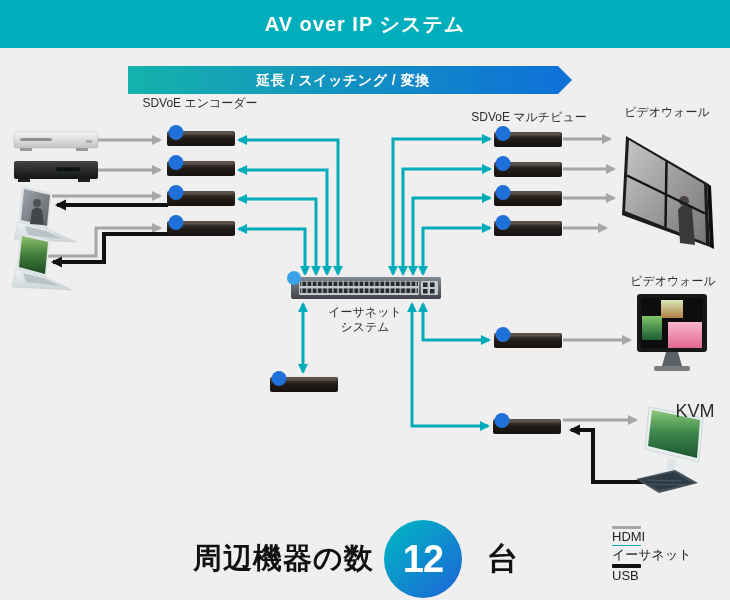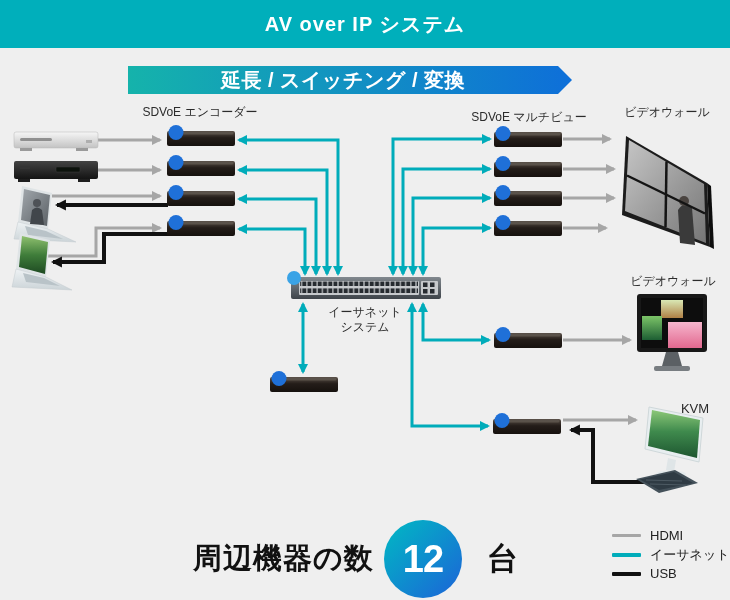--- a/index.html
+++ b/index.html
@@ -14,40 +14,40 @@
     color:#fff;font-size:20px;font-weight:bold;letter-spacing:1px;
   }
   
   #banner{
     position:absolute;left:128px;top:66px;width:444px;height:28px;
     background:linear-gradient(90deg,#15b3ab 0%,#0e6fd9 100%);
     clip-path:polygon(0 0,96.85% 0,100% 50%,96.85% 100%,0 100%);
   }
   #banner .blabel{
     width:430px;height:28px;line-height:28px;text-align:center;
-    color:#fff;font-size:20px;font-weight:bold;letter-spacing:0.5px;
+    color:#fff;font-size:14px;font-weight:bold;letter-spacing:0.5px;
   }
   
   #diagram{position:absolute;left:0;top:0;}
   
   .lbl{position:absolute;transform:translateX(-50%);white-space:nowrap;
        color:#2b2b2b;font-size:12px;text-align:center;}
-  .lbl.kvm{font-size:13px;}
+  .lbl.kvm{font-size:18px;}
   
   #counter-label{position:absolute;left:193px;top:539px;font-size:29px;font-weight:bold;color:#111;letter-spacing:1px;}
   #counter-circle{
     position:absolute;left:384px;top:520px;width:78px;height:78px;border-radius:50%;
     background:linear-gradient(135deg,#00bac3 0%,#1c63d8 100%);
     display:flex;align-items:center;justify-content:center;
   }
   #counter-circle .val{color:#fff;font-size:38px;font-weight:bold;letter-spacing:-1px;}
   #counter-unit{position:absolute;left:487px;top:538px;font-size:31px;font-weight:bold;color:#111;}
   
   #legend{position:absolute;left:612px;top:526px;}
-  .legend-row{display:flex;align-items:center;height:19px;}
+  .legend-row{display:flex;height:19px;flex-direction:column;}
   .legend-line{width:29px;margin-right:9px;border-radius:1px;}
   .legend-line.hdmi{height:3px;background:#a6a6a6;}
   .legend-line.eth{height:4px;background:#00acba;}
   .legend-line.usb{height:4px;background:#111;}
   .legend-row span{font-size:13px;color:#222;}
 </style>
 </head>
 <body>
 
 <div id="stage">
@@ -258,21 +258,21 @@
       <ellipse cx="671" cy="474" rx="15" ry="3.5" fill="#e4eaec"></ellipse>
     </g>
     <g>
       <polygon points="636,479 675,470 698,483 659,493" fill="#44515a"></polygon>
       <polygon points="640,479.5 674,472 693,483 659,490" fill="#2f3b44"></polygon>
       <line x1="646" y1="480" x2="682" y2="481" stroke="#4d5a63" stroke-width="1"></line>
       <line x1="650" y1="484" x2="686" y2="485" stroke="#4d5a63" stroke-width="1"></line>
     </g>
   </svg>
 
-  <div class="lbl" style="left:200px;top:104px">SDVoE エンコーダー</div>
+  <div class="lbl" style="left:200px;top:95px">SDVoE エンコーダー</div>
   <div class="lbl" style="left:529px;top:109px">SDVoE マルチビュー</div>
   <div class="lbl" style="left:667px;top:104px">ビデオウォール</div>
   <div class="lbl" style="left:673px;top:273px">ビデオウォール</div>
   <div class="lbl kvm" style="left:695px;top:401px">KVM</div>
   <div class="lbl" style="left:365px;top:305px;line-height:15px">
     <div>イーサネット</div>
     <div>システム</div>
   </div>
 
   <div id="counter-label">周辺機器の数</div>

